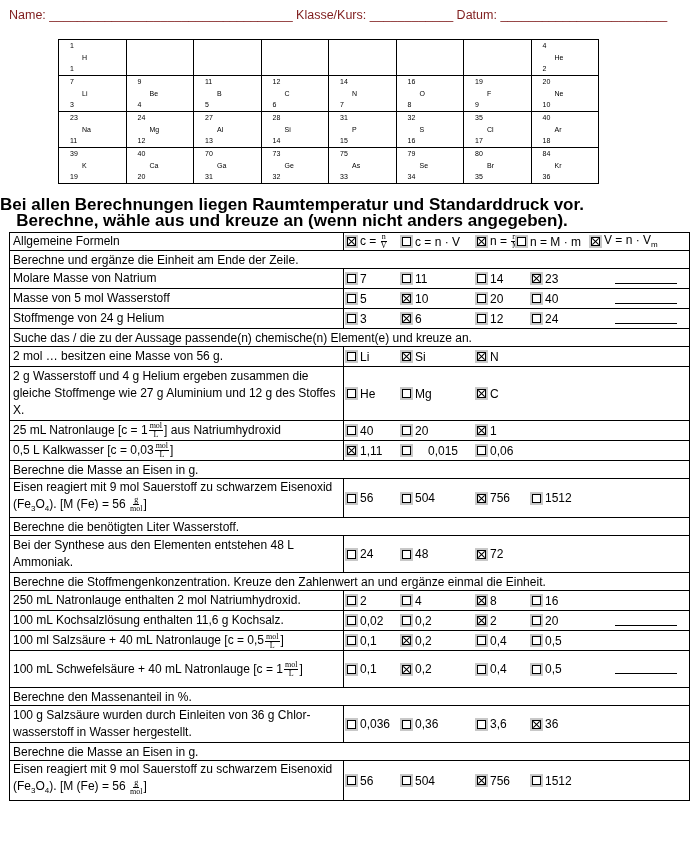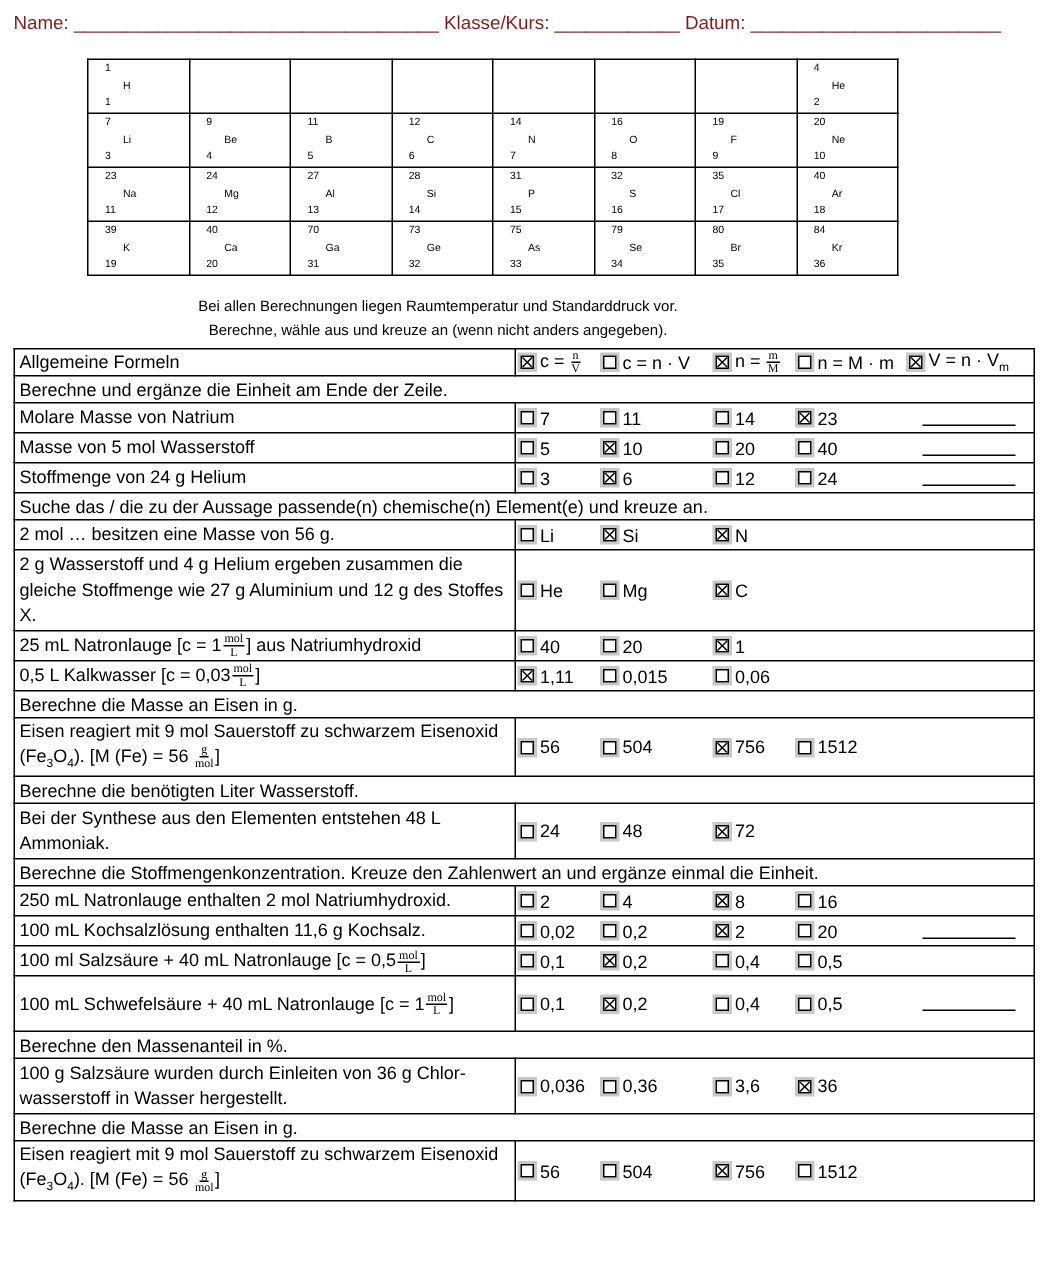--- a/index.html
+++ b/index.html
@@ -4,22 +4,22 @@
 <style>
   html, body { margin:0; padding:0; background:#fff; }
   body { width:699px; height:852px; position:relative; overflow:hidden;
          font-family:"Liberation Sans", sans-serif; color:#000; }
   .hdr { position:absolute; left:9px; top:8px; font-size:12.5px; color:#7f1d1d; white-space:pre; }
   .pt { position:absolute; left:58px; top:39px; border-collapse:collapse; }
   .pt td { border:1px solid #000; width:67.5px; height:36px; padding:0 0 0 11px; vertical-align:top;
            font-size:7px; line-height:11.5px; box-sizing:border-box; }
   .pt td .sym { padding-left:12px; display:block; }
   .pt td.empty { }
-  .intro { position:absolute; left:0; width:584px; top:197px; text-align:center; font-weight:normal;
-           font-size:10px; line-height:16px; }
+  .intro { position:absolute; left:0; width:584px; top:197px; text-align:center; font-weight:bold;
+           font-size:17px; line-height:16px; }
   .ws { position:absolute; left:9px; top:232px; width:681px; border-collapse:collapse; font-size:12px; }
   .ws td { border:1px solid #000; padding:0 3px; vertical-align:middle; }
   .ws td.q { width:327px; line-height:17px; }
   .ws tr.sec td { font-weight:normal; height:17px; }
   .ws tr.row td { height:18px; }
   .opts { display:flex; align-items:center; position:relative; height:100%; }
   .opt { position:absolute; display:flex; align-items:center; white-space:nowrap; }
   .cb { display:inline-block; width:9px; height:9px; border:1px solid #000; background:#fff;
         box-shadow:0 0 0 2px #c8c8c8; margin-right:4px; position:relative; box-sizing:border-box; }
   .cb.x::before, .cb.x::after { content:""; position:absolute; left:3px; top:-1px; width:1px; height:9px;
@@ -207,25 +207,25 @@
               <span class="cb"></span>
               <span>c = n · V</span>
             </label>
             <label class="opt" style="left: 130px;">
               <span class="cb x"></span>
               <span>n = <span class="frac">
                   <span class="n">m</span>
                   <span>M</span>
                 </span></span>
             </label>
-            <label class="opt" style="left: 185px;">
+            <label class="opt" style="left: 170px;">
               <span class="cb"></span>
               <span>n = M · m</span>
             </label>
-            <label class="opt" style="left: 259px;">
+            <label class="opt" style="left: 244px;">
               <span class="cb x"></span>
               <span>V = n · V<sub>m</sub></span>
             </label>
           </div>
       </td>
     </tr>
   <tr class="sec">
         <td colspan="2">Berechne und ergänze die Einheit am Ende der Zeile.</td>
       </tr>
       <tr class="row">
@@ -367,21 +367,21 @@
         <td class="q">0,5 L Kalkwasser [c = 0,03<span class="frac">
             <span class="n">mol</span>
             <span>L</span>
           </span>]</td>
         <td style="height: 19px;">
           <div class="opts" style="height: 17px;">
             <label class="opt" style="left: 0px;">
               <span class="cb x"></span>
               <span>1,11</span>
             </label>
-            <label class="opt" style="left: 55px;">
+            <label class="opt" style="left: 55px; gap: 13px;">
               <span class="cb"></span>
               <span>0,015</span>
             </label>
             <label class="opt" style="left: 130px;">
               <span class="cb"></span>
               <span>0,06</span>
             </label>
           </div>
         </td>
       </tr>

